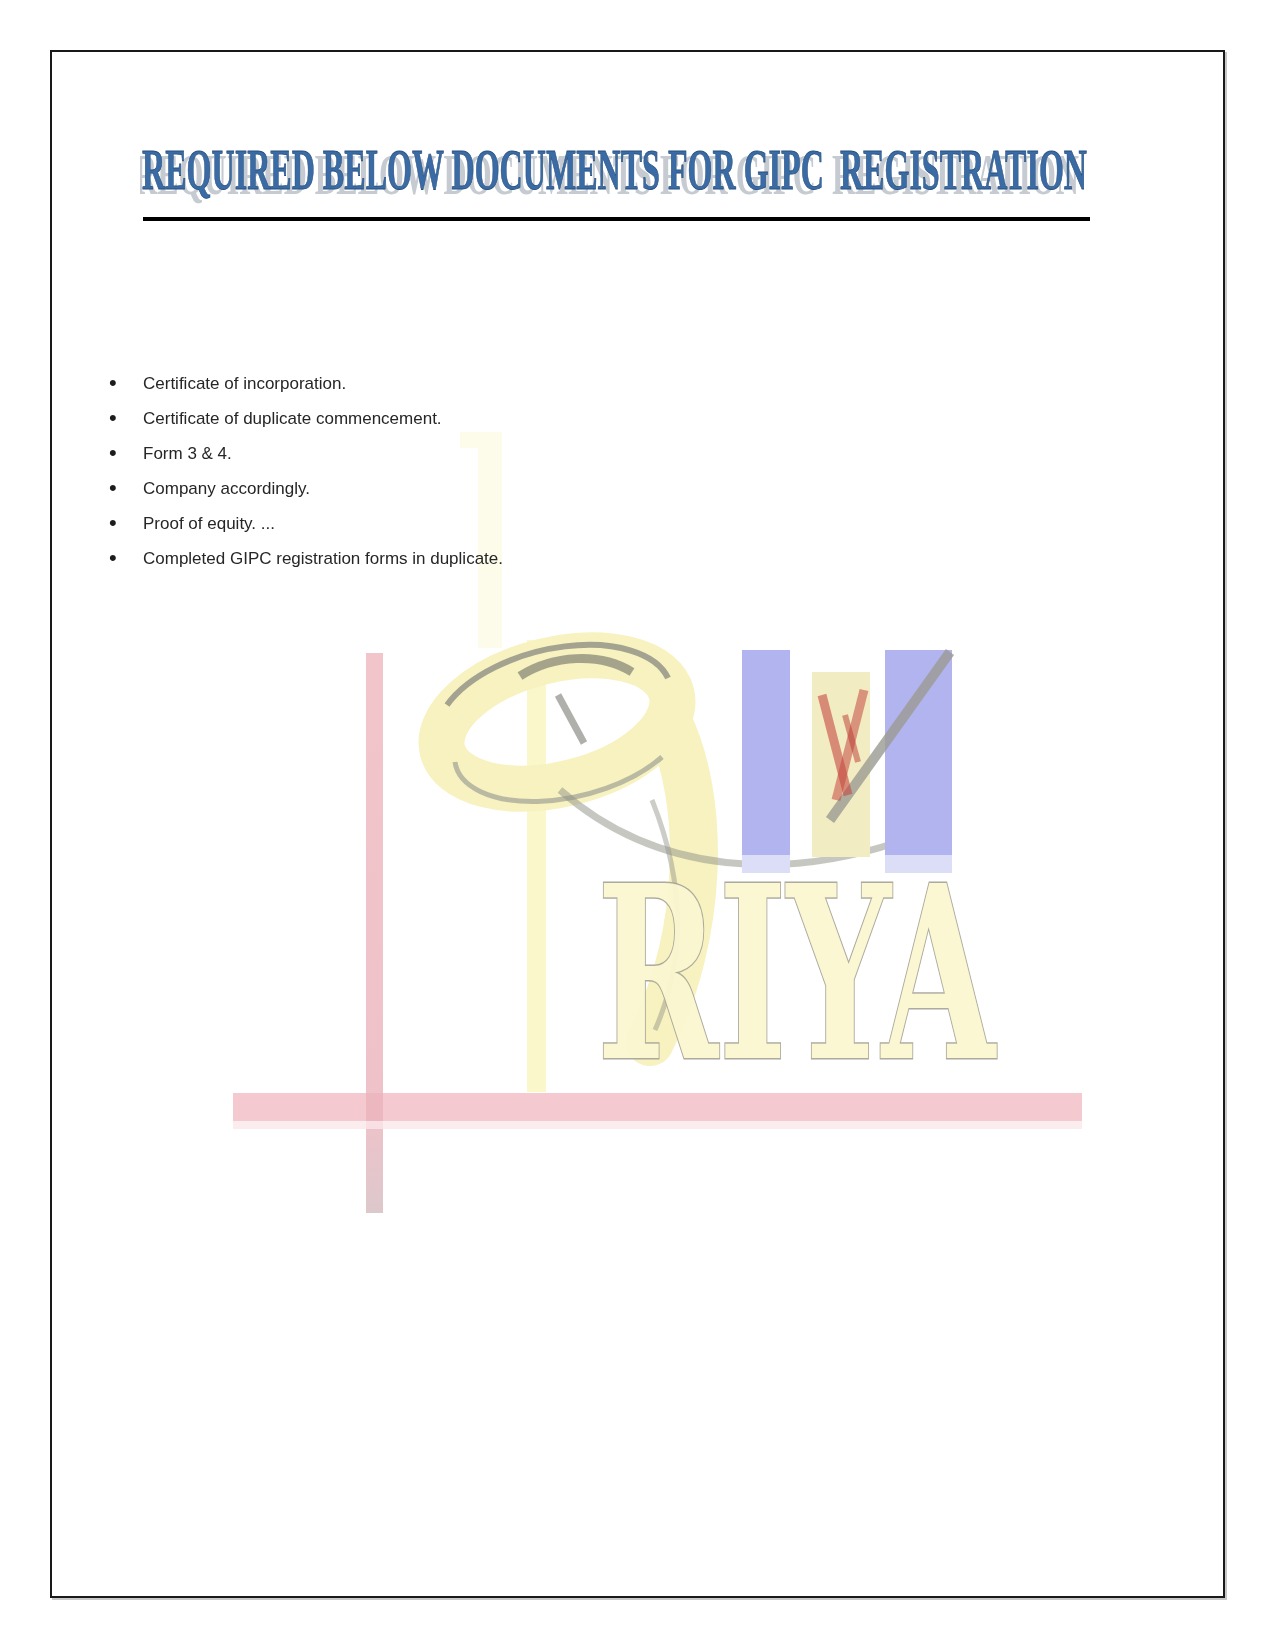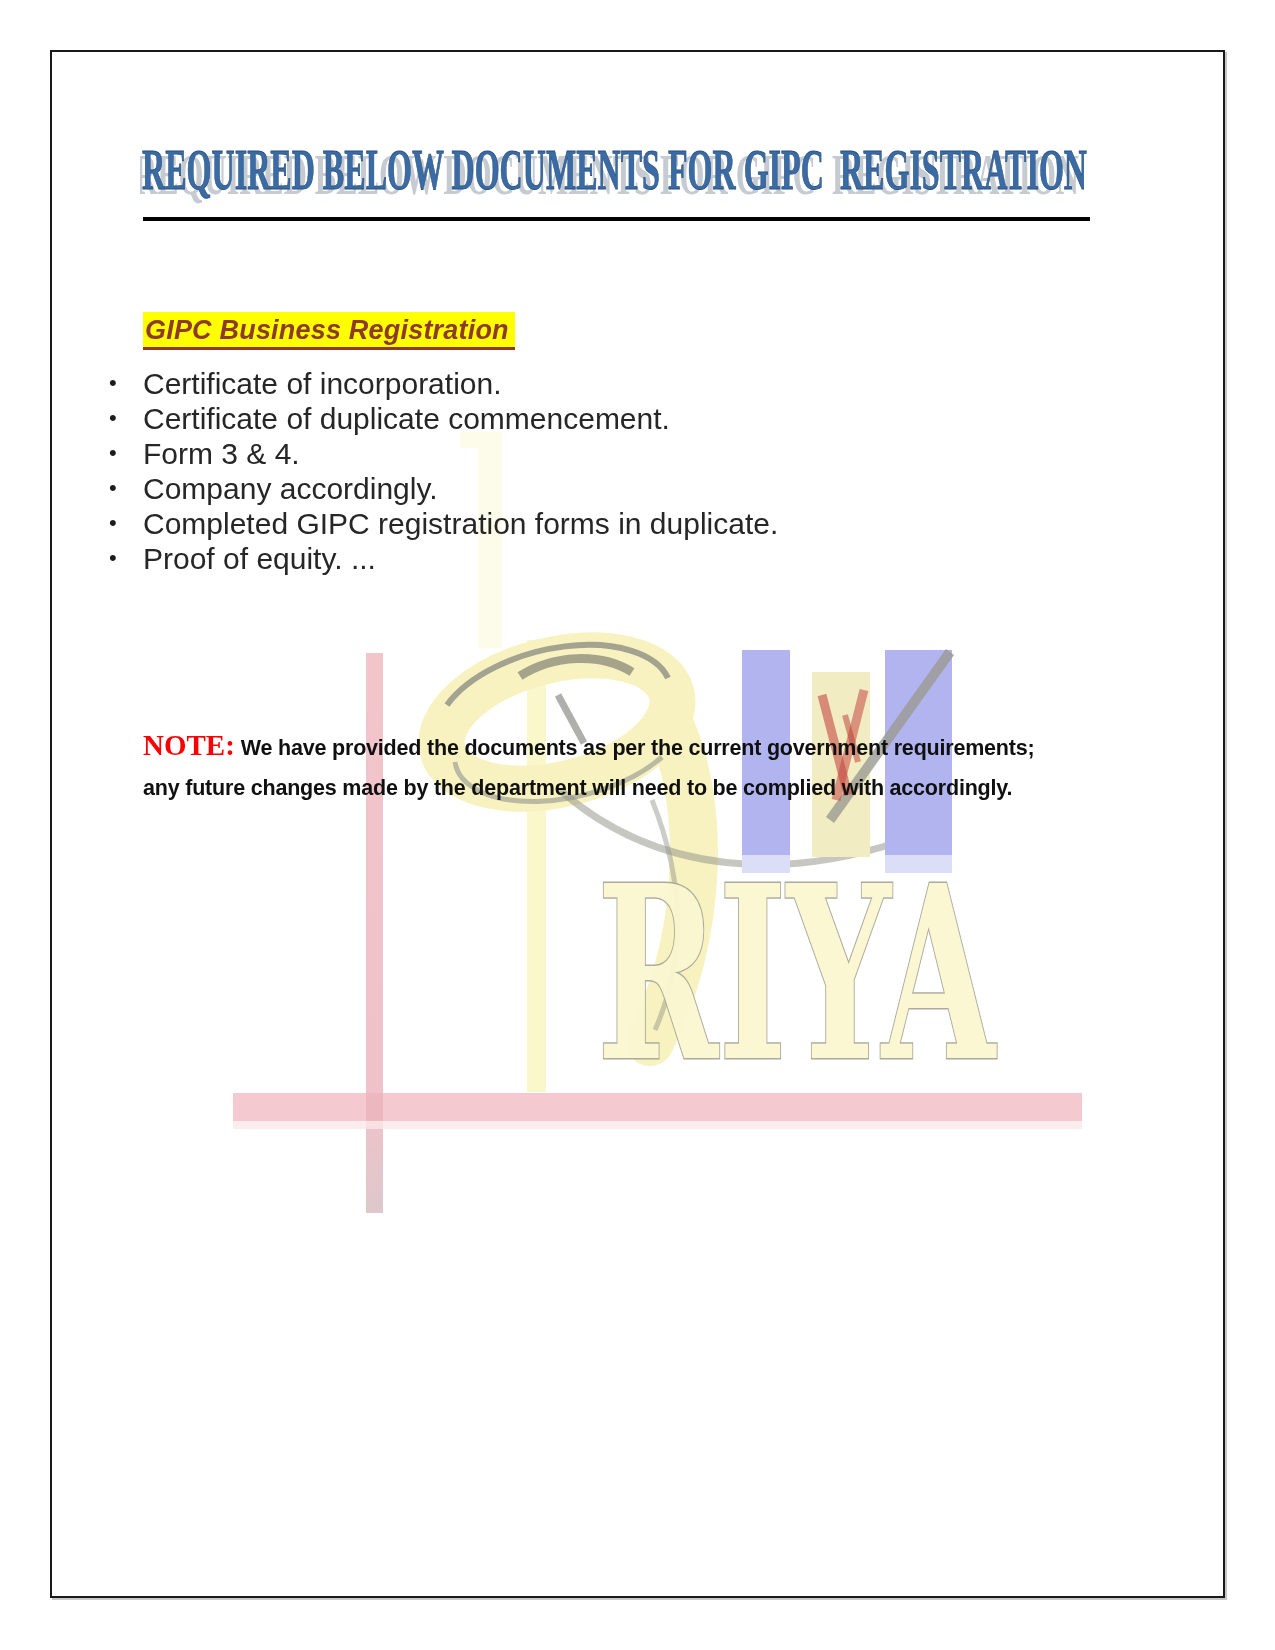--- a/index.html
+++ b/index.html
@@ -18,21 +18,21 @@
   .title-rule{position:absolute;left:143px;top:217px;width:947px;height:4px;background:#000;}
   .section-heading{
     position:absolute;left:143px;top:312px;
     font-family:"Liberation Sans",sans-serif;font-weight:bold;font-style:italic;
     font-size:27px;color:#8e3a2a;background:#ffff00;
     padding:3px 6px 1px 2px;border-bottom:3px solid #8e3a2a;
     letter-spacing:.2px;
   }
   .bullet-list{
     position:absolute;left:143px;top:368px;width:852px;margin:0;padding:0;
-    list-style:none;font-size:30px;line-height:31px;color:#262626;
+    list-style:none;font-size:17px;line-height:31px;color:#262626;
   }
   .bullet-list li{position:relative;margin:0 0 4px 0;padding:0;}
   .bullet-list li::before{
     content:"\2022";position:absolute;left:-34px;top:-1px;
     font-size:22px;color:#1c1c1c;
   }
   .note-para{
     position:absolute;left:143px;top:703px;width:932px;
     font-size:21.5px;font-weight:bold;letter-spacing:-.2px;
     line-height:40px;color:#101010;
@@ -101,29 +101,25 @@
   <div class="border-frame"></div>
 
   <div class="content">
 
     <svg class="title-svg" width="965" height="84" viewBox="0 0 965 84">
       <text x="-6" y="66" textLength="945" lengthAdjust="spacingAndGlyphs" font-family="Liberation Serif, serif" font-weight="bold" font-size="58" fill="#c6cbd1" style="white-space:pre">REQUIRED BELOW DOCUMENTS FOR GIPC  REGISTRATION</text>
       <text x="2" y="61" textLength="945" lengthAdjust="spacingAndGlyphs" font-family="Liberation Serif, serif" font-weight="bold" font-size="58" fill="#3a6ba4" stroke="#27507f" stroke-width="0.8" style="white-space:pre">REQUIRED BELOW DOCUMENTS FOR GIPC  REGISTRATION</text>
     </svg>
     <div class="title-rule"></div>
 
-    <div class="section-heading">GIPC Business Registration</div>
 
     <ul class="bullet-list">
       <li>Certificate of incorporation.</li>
       <li>Certificate of duplicate commencement.</li>
       <li>Form 3 &amp; 4.</li>
       <li>Company accordingly.</li>
+      <li>Proof of equity. ...</li>
       <li>Completed GIPC registration forms in duplicate.</li>
-      <li>Proof of equity. ...</li>
     </ul>
 
-    <p class="note-para">
-      <span class="note-label">NOTE:</span><span>We have provided the documents as per the current government requirements; any future changes made by the department will need to be complied with accordingly.</span>
-    </p>
 
   </div>
 </div>
 
 </body></html>

